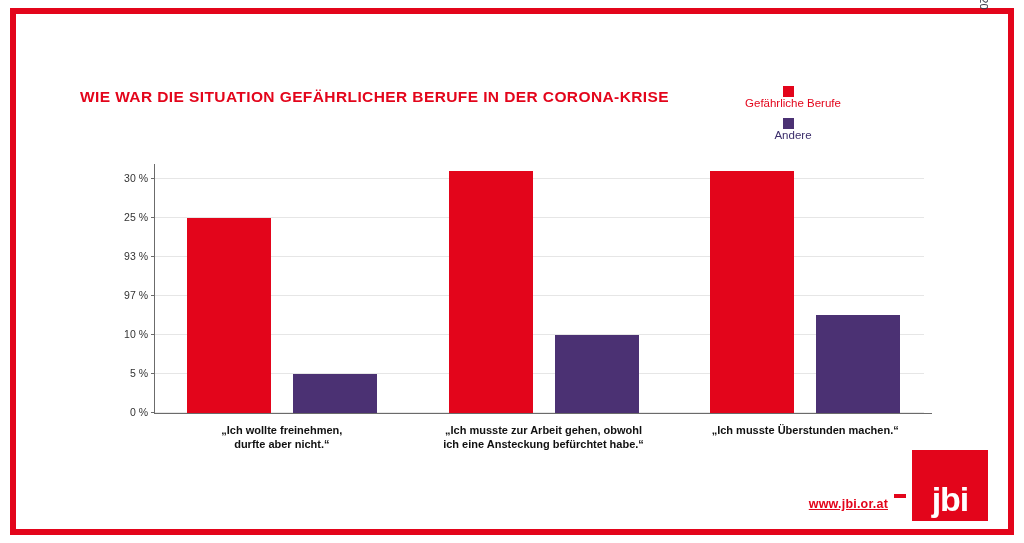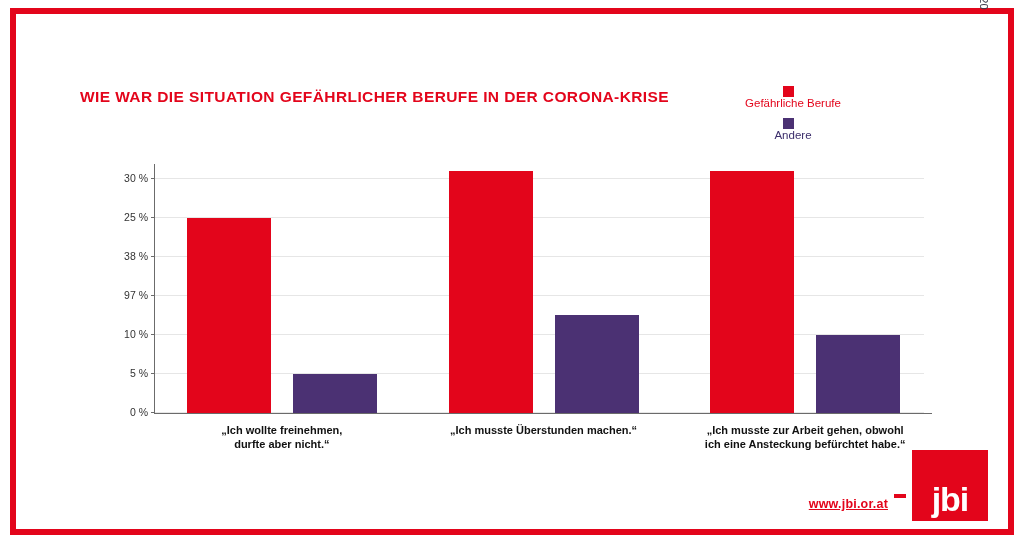--- a/index.html
+++ b/index.html
@@ -238,21 +238,21 @@
         <div class="gridline" style="bottom:234.4px">
           <span class="tickmark"></span>
           <span class="ytick">30 %</span>
         </div>
         <div class="gridline" style="bottom:195.3px">
           <span class="tickmark"></span>
           <span class="ytick">25 %</span>
         </div>
         <div class="gridline" style="bottom:156.25px">
           <span class="tickmark"></span>
-          <span class="ytick">38 %</span>
+          <span class="ytick">93 %</span>
         </div>
         <div class="gridline" style="bottom:117.2px">
           <span class="tickmark"></span>
           <span class="ytick">97 %</span>
         </div>
         <div class="gridline" style="bottom:78.1px">
           <span class="tickmark"></span>
           <span class="ytick">10 %</span>
         </div>
         <div class="gridline" style="bottom:39.1px">
@@ -275,37 +275,37 @@
             <div class="cat-label">
               <div>„Ich wollte freinehmen,</div>
               <div>durfte aber nicht.“</div>
             </div>
           </div>
 
           <div class="group">
             <div class="bars">
               <div class="bar red" style="height:242.2px"></div>
               <div class="bar-gap"></div>
-              <div class="bar purple" style="height:97.7px"></div>
+              <div class="bar purple" style="height:78.1px"></div>
             </div>
             <div class="cat-label">
-              <div>„Ich musste Überstunden machen.“</div>
-              <div></div>
+              <div>„Ich musste zur Arbeit gehen, obwohl</div>
+              <div>ich eine Ansteckung befürchtet habe.“</div>
             </div>
           </div>
 
           <div class="group">
             <div class="bars">
               <div class="bar red" style="height:242.2px"></div>
               <div class="bar-gap"></div>
-              <div class="bar purple" style="height:78.1px"></div>
+              <div class="bar purple" style="height:97.7px"></div>
             </div>
             <div class="cat-label">
-              <div>„Ich musste zur Arbeit gehen, obwohl</div>
-              <div>ich eine Ansteckung befürchtet habe.“</div>
+              <div>„Ich musste Überstunden machen.“</div>
+              <div></div>
             </div>
           </div>
 
         </div>
       </div>
     </div>
 
     <div class="site-url">www.jbi.or.at</div>
     <div class="logo-dash"></div>
     <div class="logo">jbi</div>

